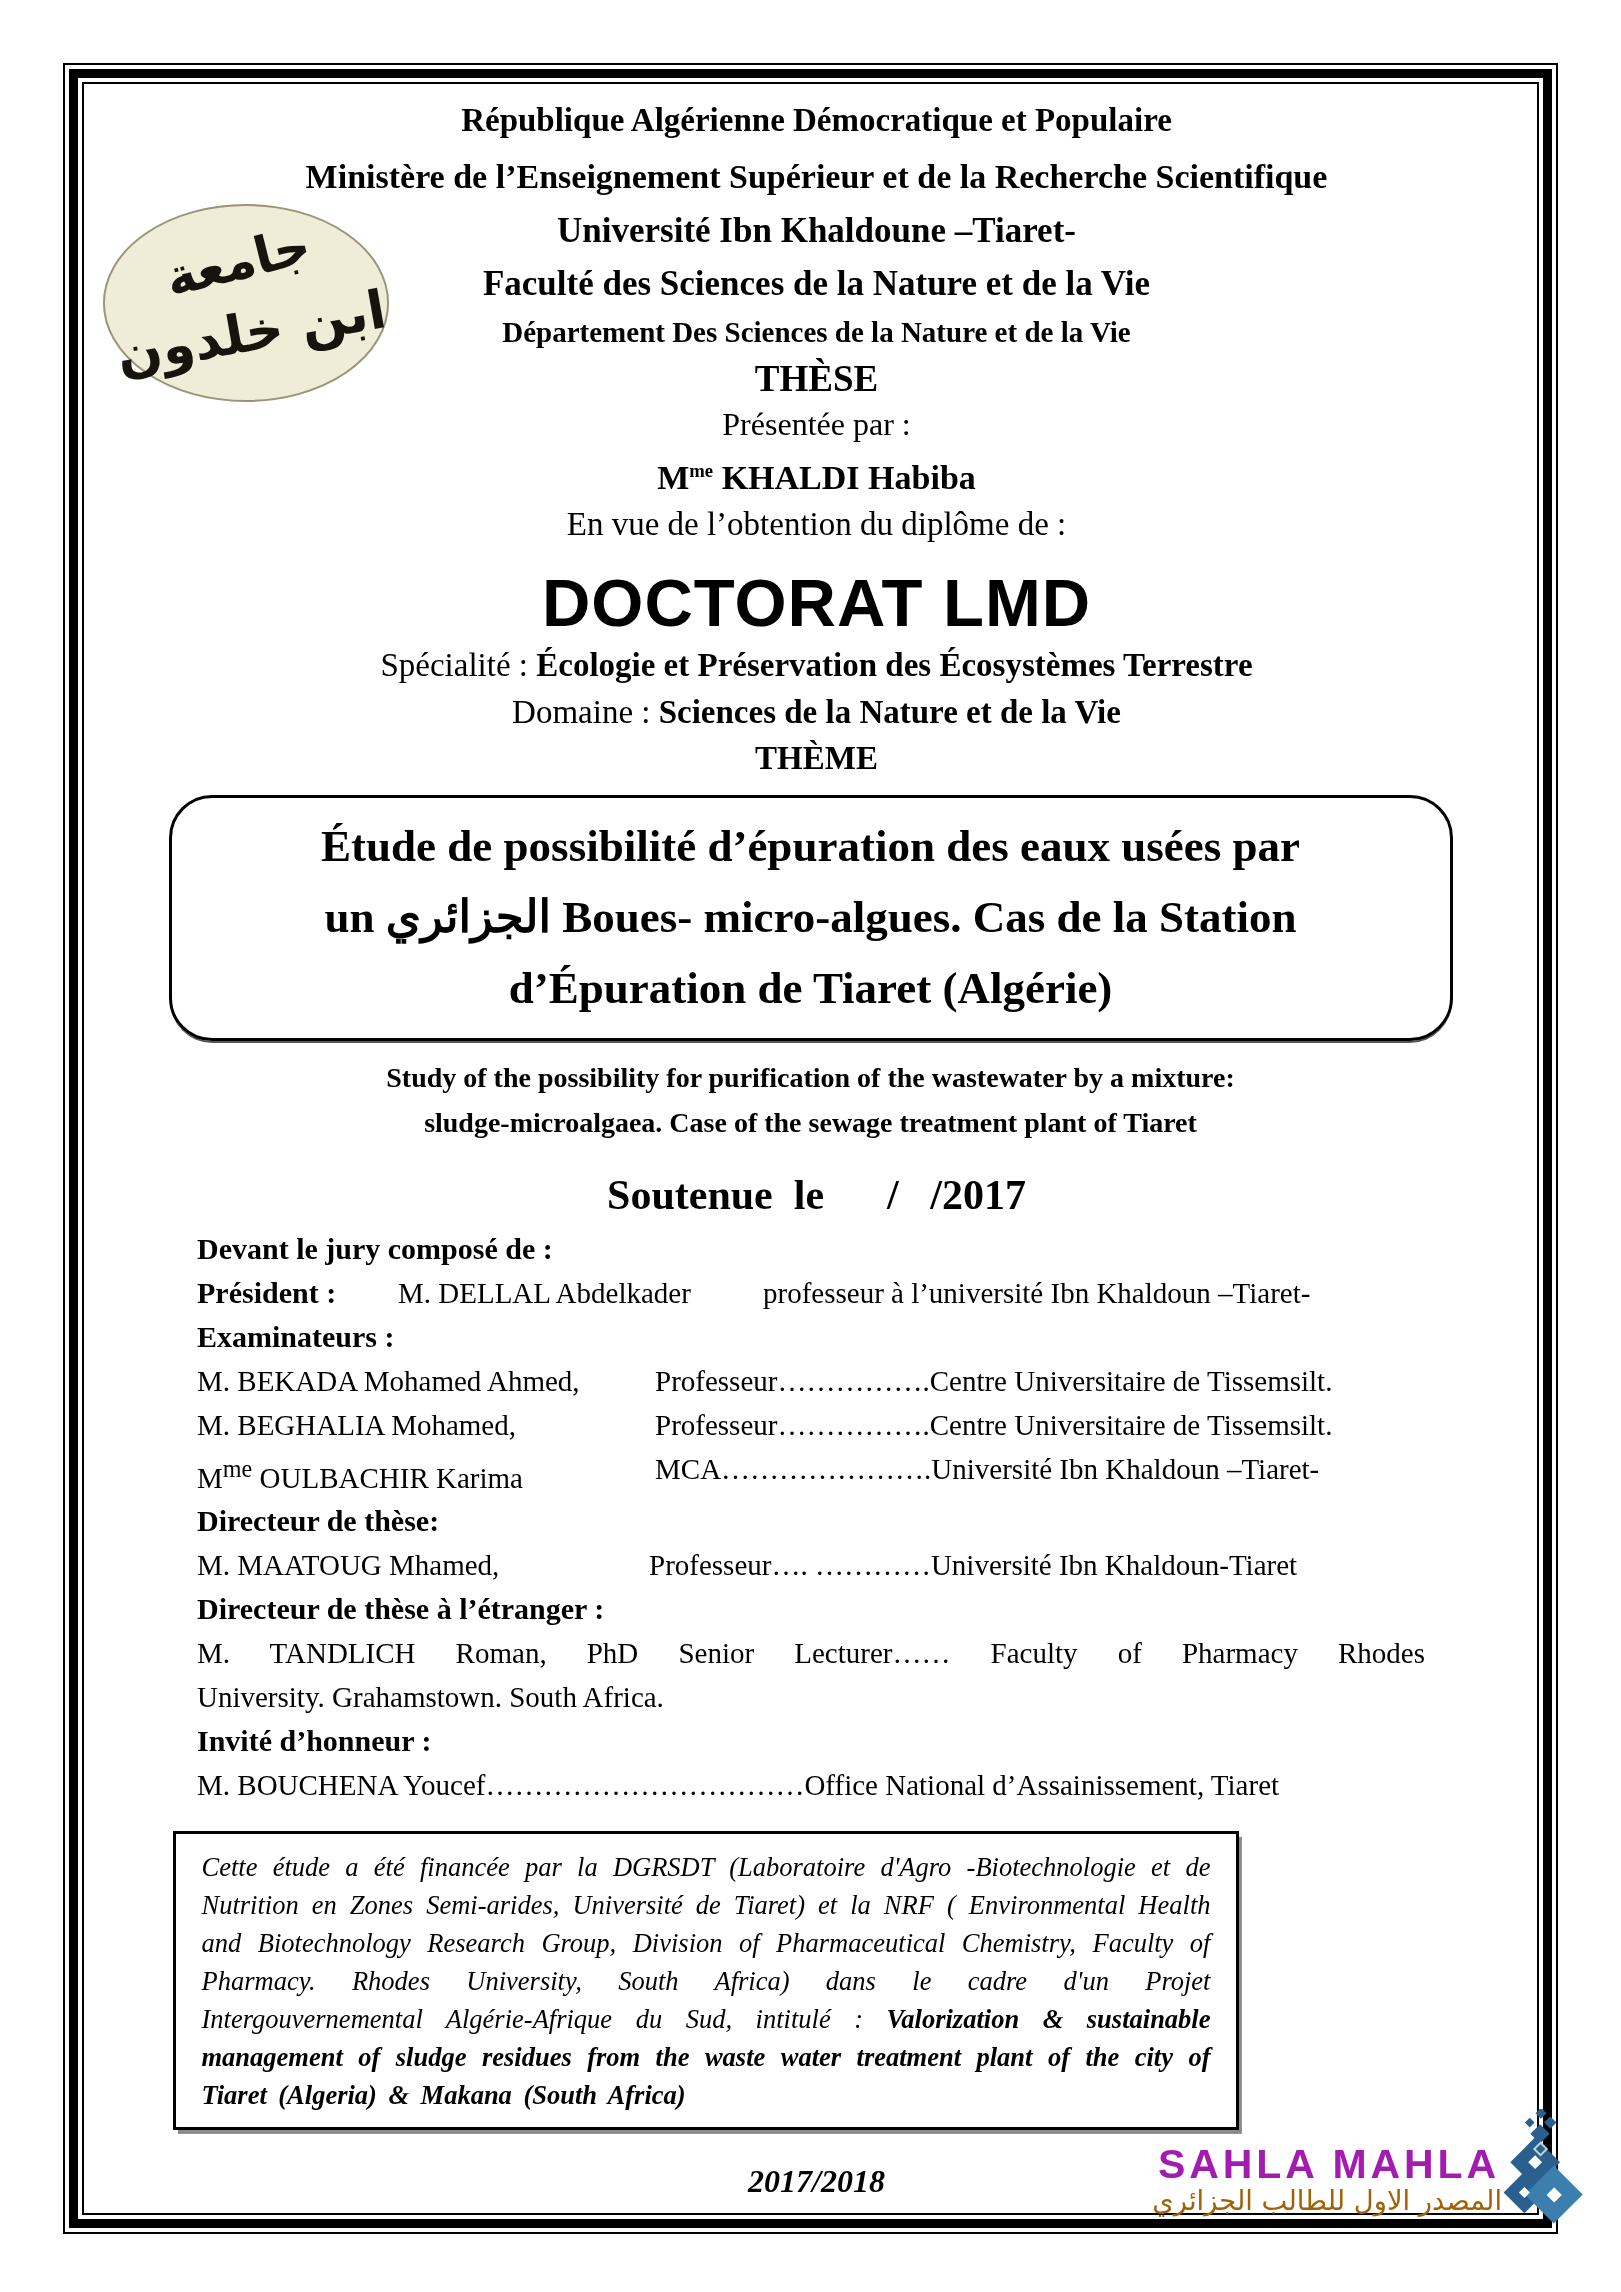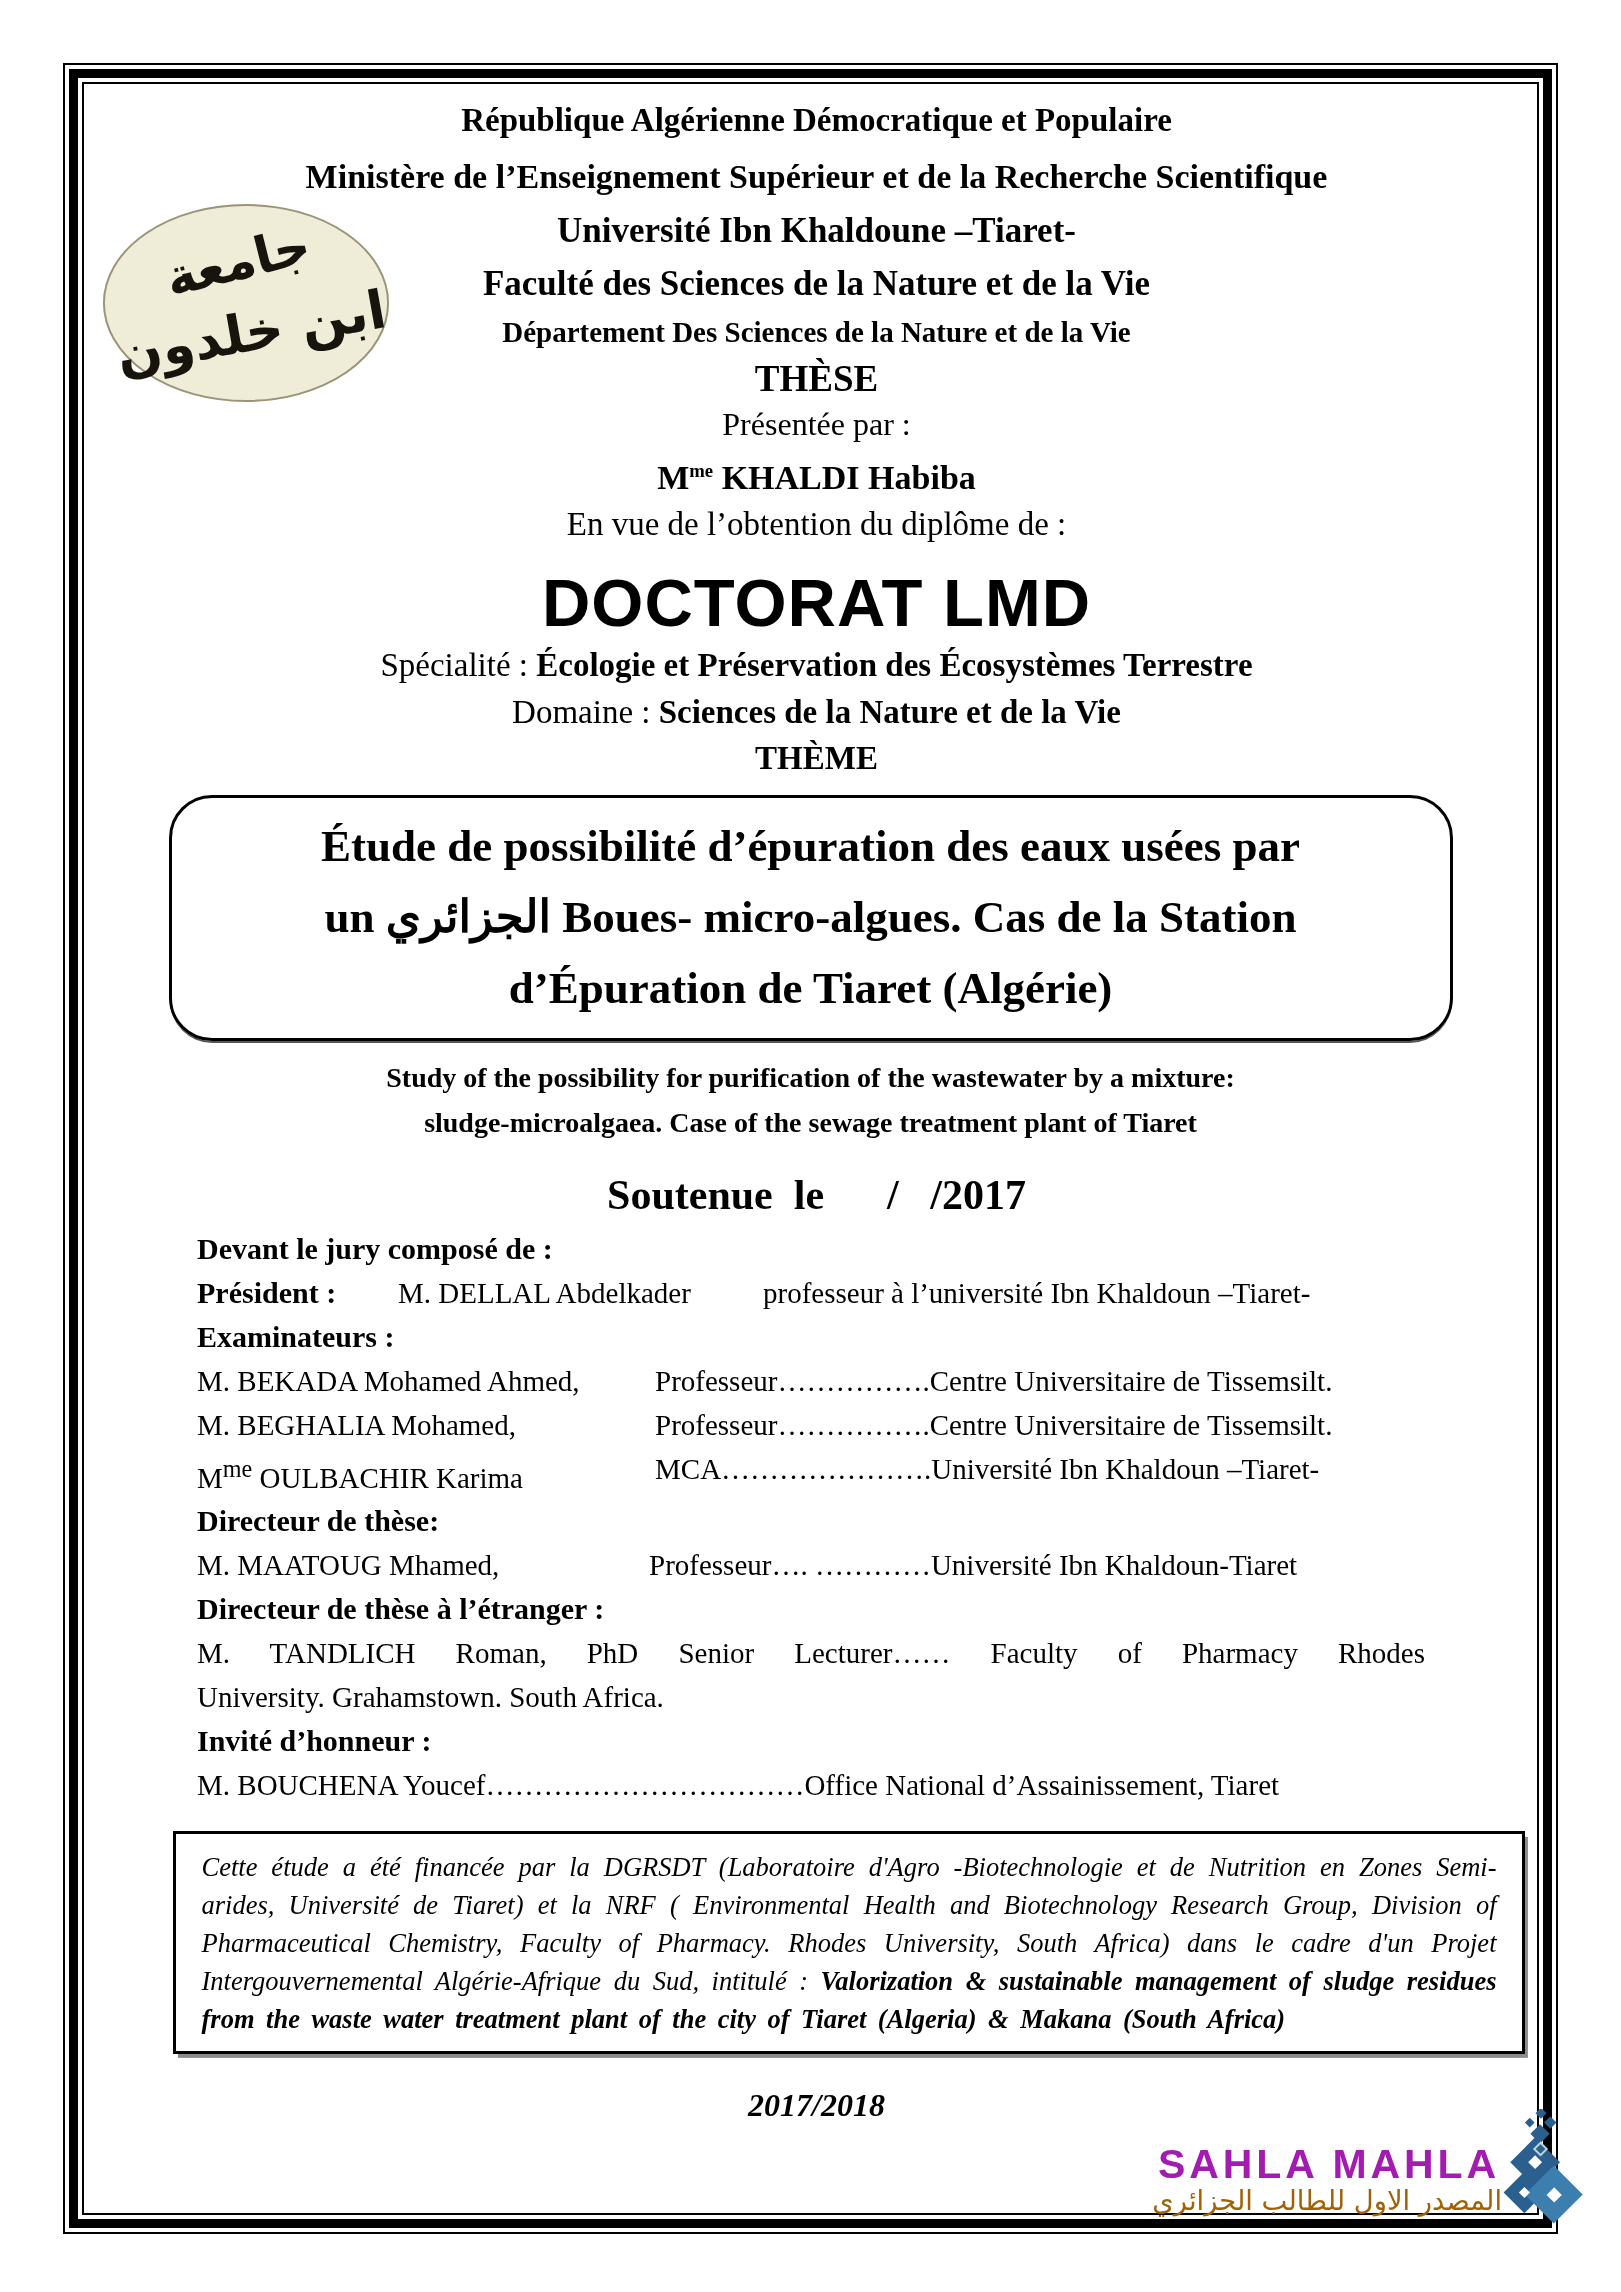--- a/index.html
+++ b/index.html
@@ -47,21 +47,21 @@
   .jhead{line-height:44px;font-weight:bold;font-size:30px;}
   .cell-label{width:201px;flex:none;font-weight:bold;font-size:30px;}
   .cell-name{width:365px;flex:none;}
   .cell-wname{width:458px;flex:none;}
   .cell-dname{width:452px;flex:none;}
   .cell-rest{flex:1;}
   .justify-line{line-height:44px;text-align:justify;text-align-last:justify;}
   .plain-line{line-height:44px;}
   
   .funding-box{
-    margin:23.5px 0 0 89px;width:1352px;box-sizing:border-box;
+    margin:23.5px 0 0 89px;width:1066px;box-sizing:border-box;
     border:3.9px solid #000;padding:13.7px 25.5px;box-shadow:3.9px 4.9px 0 -1px #8b8b8b;
   }
   .funding-text{
     font-style:italic;font-size:26.5px;line-height:38px;text-align:justify;
     word-spacing:4.9px;
   }
   .funding-text .fbold{font-weight:bold;}
   .year{font-size:32px;line-height:45px;font-weight:bold;font-style:italic;margin-top:29px;}
   
   .seal{position:absolute;left:101px;top:202px;width:290px;height:202px;}

